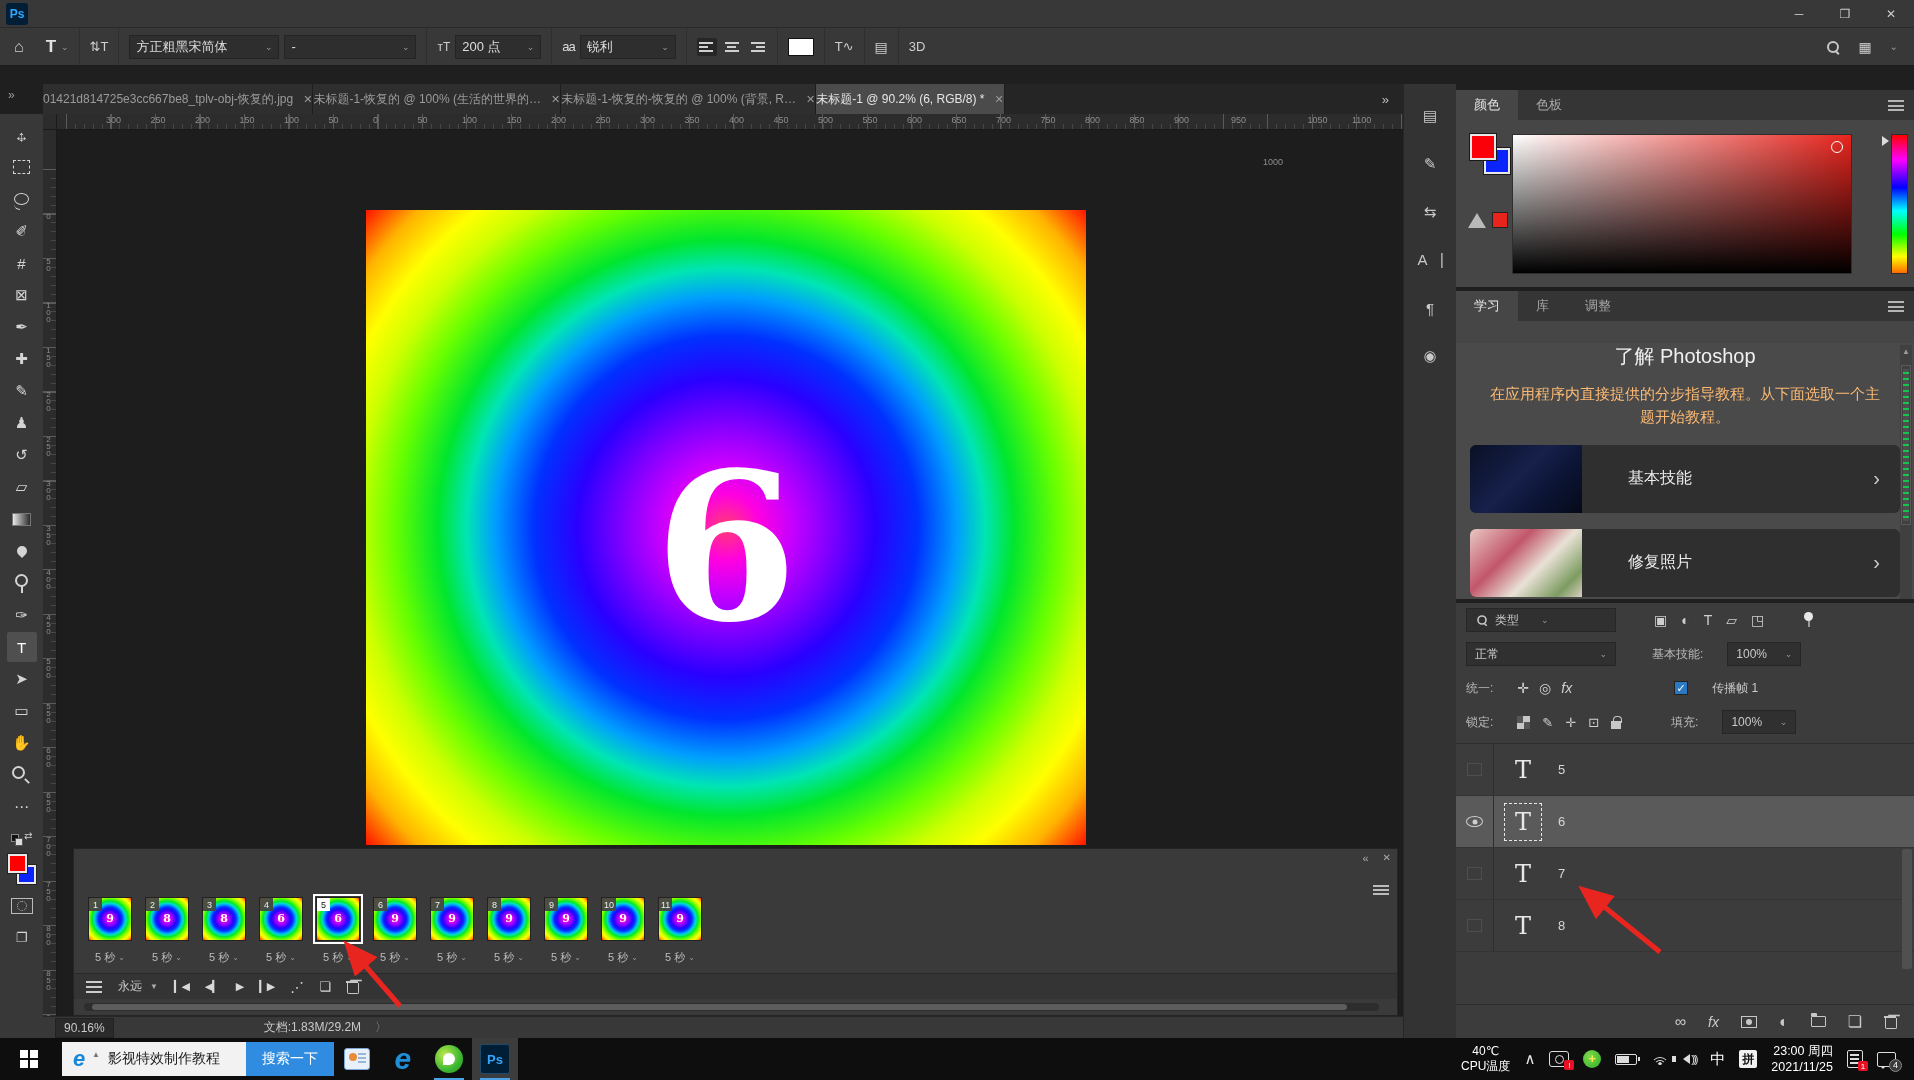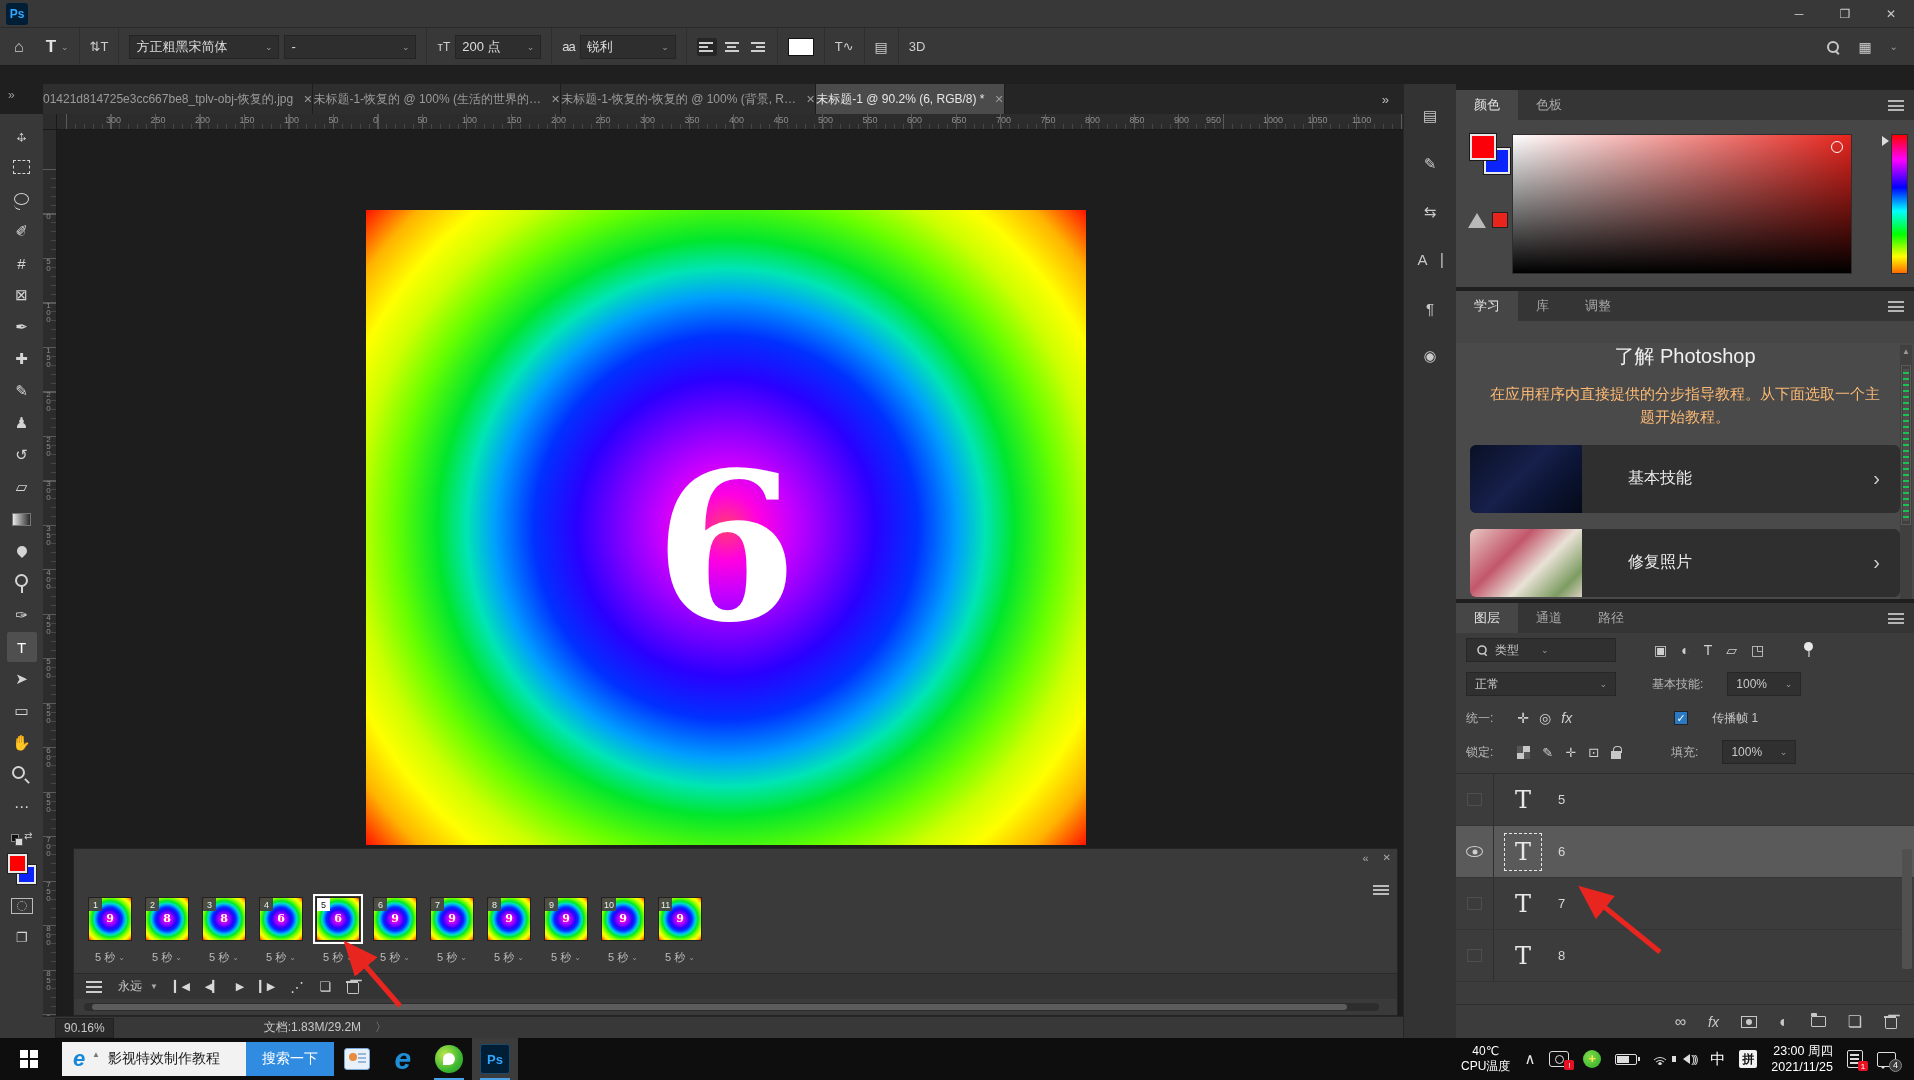--- a/index.html
+++ b/index.html
@@ -490,22 +490,22 @@
       <span class="rlab" style="left: 728.5px;">450</span>
       <span class="rlab" style="left: 773px;">500</span>
       <span class="rlab" style="left: 817.5px;">550</span>
       <span class="rlab" style="left: 862px;">600</span>
       <span class="rlab" style="left: 906.5px;">650</span>
       <span class="rlab" style="left: 951px;">700</span>
       <span class="rlab" style="left: 995.5px;">750</span>
       <span class="rlab" style="left: 1040px;">800</span>
       <span class="rlab" style="left: 1084.5px;">850</span>
       <span class="rlab" style="left: 1129px;">900</span>
-      <span class="rlab" style="left: 1161px;">950</span>
-      <span class="rlab" style="left: 1218px;">1000</span>
+      <span class="rlab" style="left: 1186px;">950</span>
+      <span class="rlab" style="left: 1218px; margin-top: 42px;">1000</span>
       <span class="rlab" style="left: 1262.5px;">1050</span>
       <span class="rlab" style="left: 1307px;">1100</span>
     </div>
   <div class="ruler-v">
       <span class="rlab" style="top: 82px;">0</span>
       <span class="rlab" style="top: 126.5px;">50</span>
       <span class="rlab" style="top: 171px;">100</span>
       <span class="rlab" style="top: 215.5px;">150</span>
       <span class="rlab" style="top: 260px;">200</span>
       <span class="rlab" style="top: 304.5px;">250</span>
@@ -732,26 +732,20 @@
           </div>
         <div class="learn-scroll">
           <span class="up">▲</span>
           <span class="sthumb"></span>
 
         </div>
       </div>
     </div>
 
     <div class="panel layers">
-      <div class="panel-tabs">
-        <span class="pmenu"></span>
-      <span class="ptab active">图层</span>
-          <span class="ptab">通道</span>
-          <span class="ptab">路径</span>
-        </div>
       <div class="lp-row lp-filter">
         <span class="searchbox">
           <span class="i-search" style="transform:scale(.8)"></span>
           <span>类型</span>
           <span style="font-size:9px;color:#999;margin-left:16px;">⌄</span>
         </span>
         <span class="ficons">
             <span class="fico">▣</span>
             <span class="fico">◐</span>
             <span class="fico">T</span>

